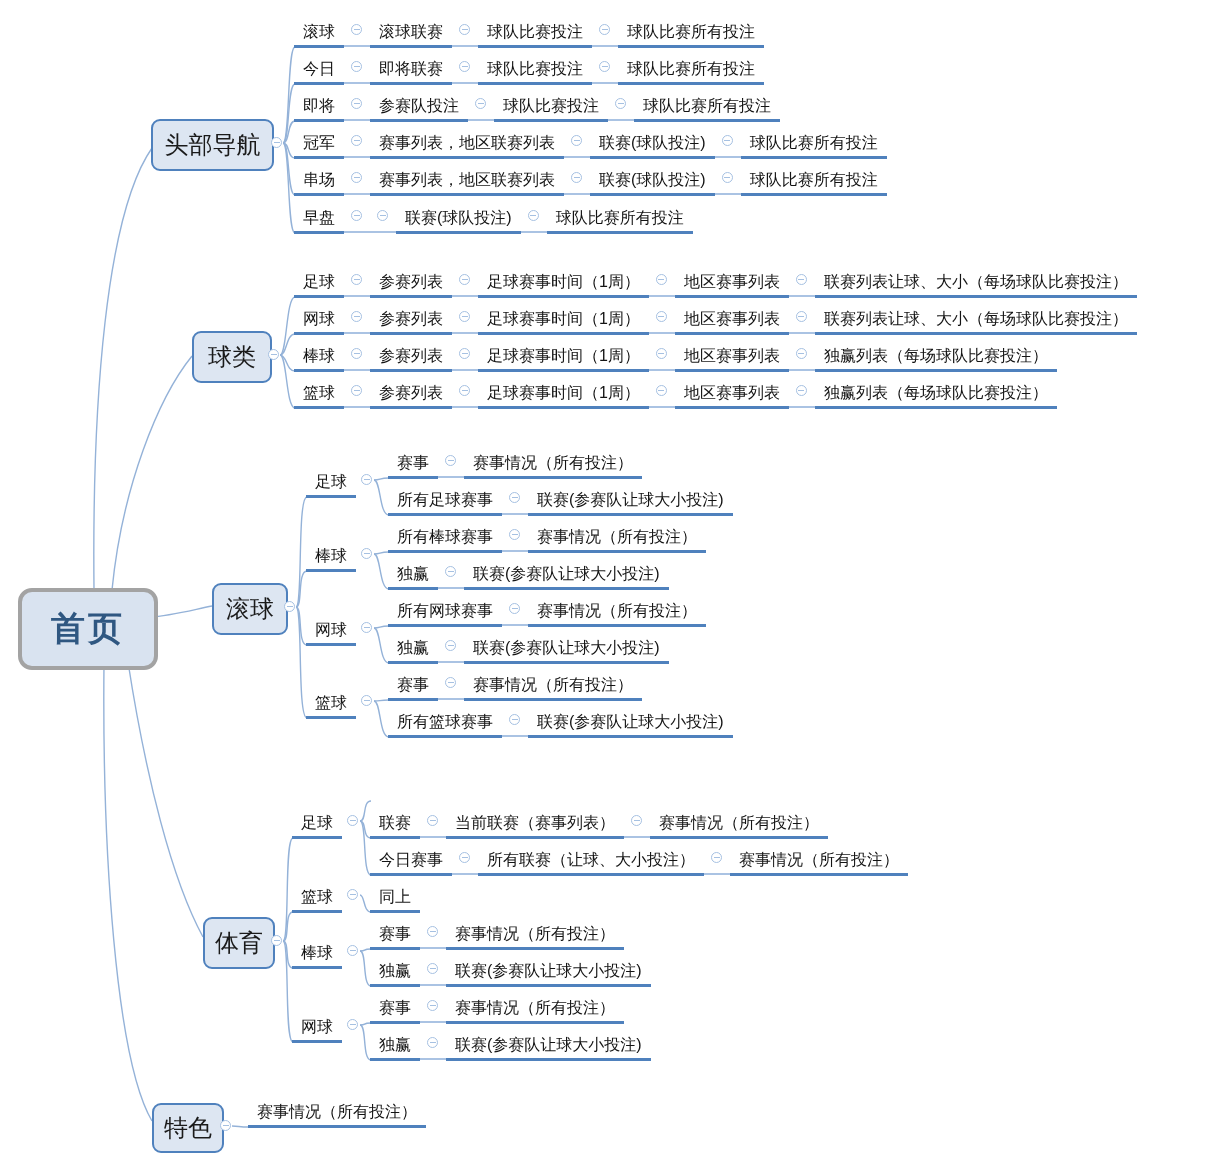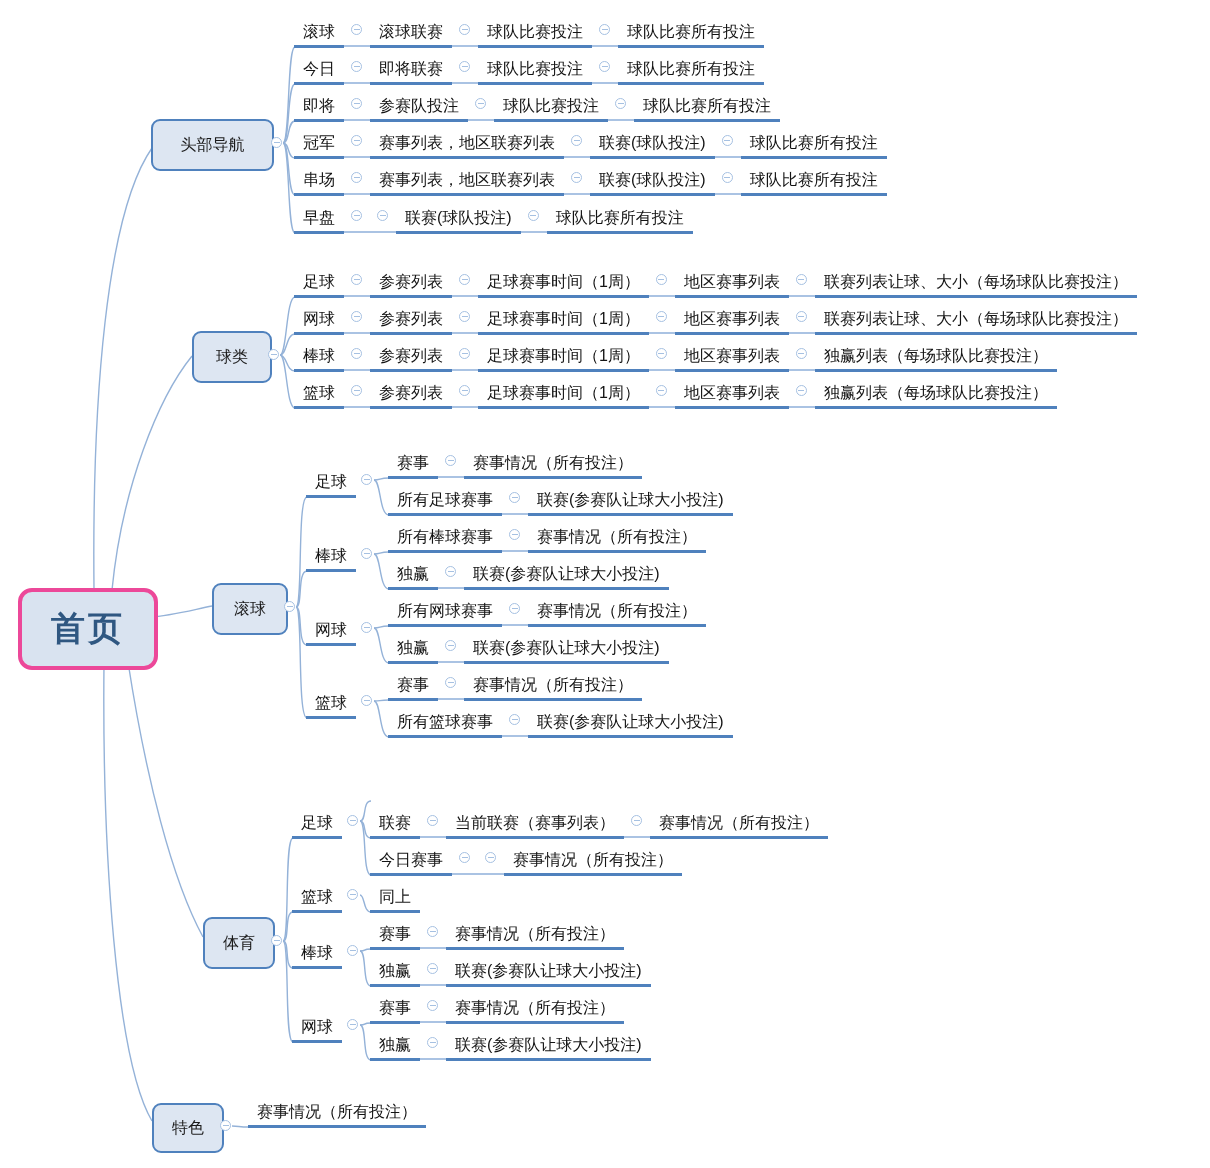--- a/index.html
+++ b/index.html
@@ -2,23 +2,23 @@
 <html><head>
 <meta charset="utf-8">
 <style>
   html,body{margin:0;padding:0;background:#ffffff;}
   #canvas{position:relative;width:1210px;height:1168px;overflow:hidden;
           font-family:"Liberation Sans",sans-serif;background:#ffffff;}
   svg.curves{position:absolute;left:0;top:0;z-index:0;}
   
   .tbox{position:absolute;z-index:2;display:flex;align-items:center;justify-content:center;
         background:#dde6f2;border:2px solid #4f81bd;border-radius:9px;
-        font-size:16px;color:#1a1a1a;white-space:nowrap;}
+        font-size:24px;color:#1a1a1a;white-space:nowrap;}
   .root{position:absolute;z-index:2;left:18px;top:588px;width:132px;height:74px;
-        background:#d9e3f0;border:4px solid #ec4899;border-radius:14px;
+        background:#d9e3f0;border:4px solid #a3a3a3;border-radius:14px;
         display:flex;align-items:center;justify-content:center;
         font-size:34px;font-weight:bold;color:#2f5781;letter-spacing:3px;}
   
   .row{position:absolute;z-index:1;display:flex;align-items:stretch;white-space:nowrap;}
   .node{font-size:16px;line-height:19px;color:#141414;
         padding:1px 9px 4px 9px;border-bottom:3.5px solid #4f81bd;}
   .conn{position:relative;flex:0 0 26px;width:26px;
         border-bottom:2px solid #aac3e3;margin-bottom:1px;}
   .pcirc{position:relative;flex:0 0 24px;width:24px;}
   
@@ -365,20 +365,21 @@
       <span class="conn">
         <i class="ccirc"></i>
       </span>
       <span class="node">赛事情况（所有投注）</span>
     </div>
   <div class="row" style="left:370px;top:849px">
       <span class="node">今日赛事</span>
       <span class="conn">
         <i class="ccirc"></i>
       </span>
+      <span class="node">所有联赛（让球、大小投注）</span>
       <span class="conn">
         <i class="ccirc"></i>
       </span>
       <span class="node">赛事情况（所有投注）</span>
     </div>
   <div class="row" style="left:292px;top:886px">
       <span class="node">篮球</span>
       <span class="pcirc">
         <i class="ccirc"></i>
       </span>

